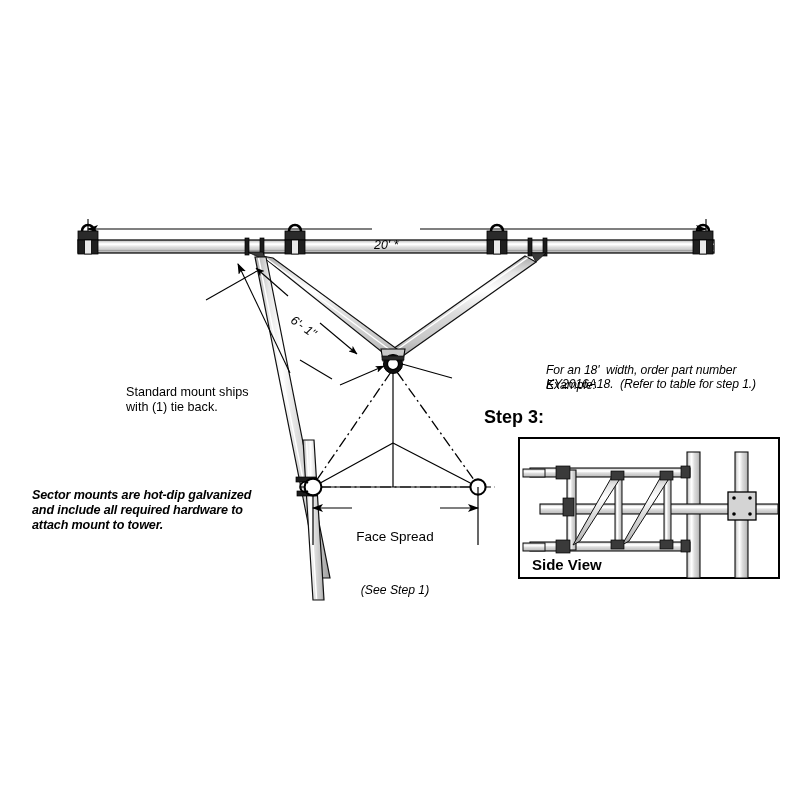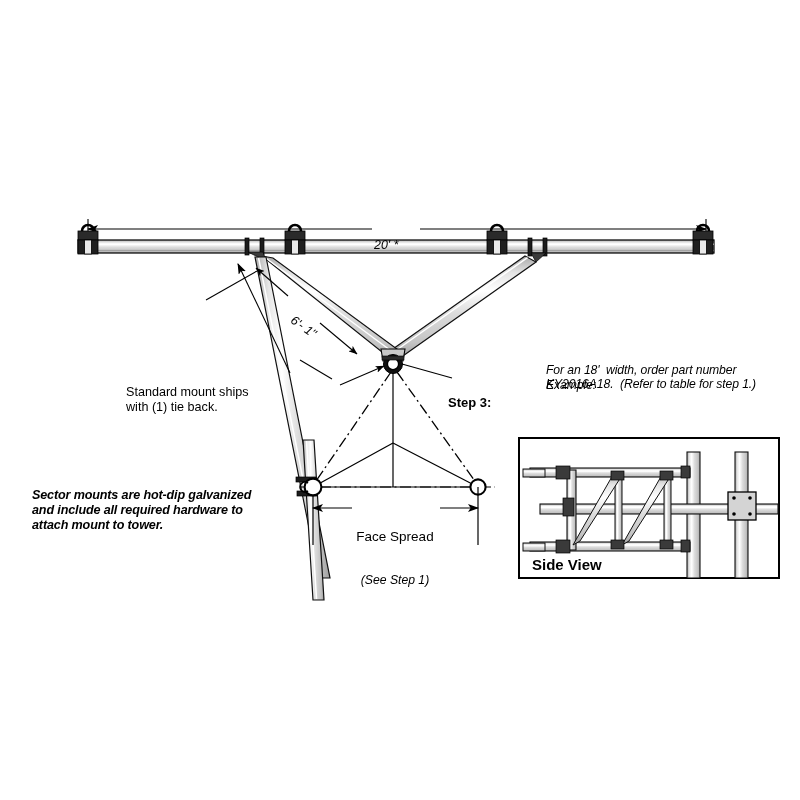--- a/index.html
+++ b/index.html
@@ -50,41 +50,42 @@
   .bold-italic-note {
     font-family: "Liberation Sans", sans-serif;
     font-style: italic;
     font-weight: bold;
     font-size: 12.6px;
     line-height: 1.18;
     letter-spacing: -0.15px;
   }
   .step-block {
     font-family: "Liberation Sans", sans-serif;
-    font-size: 13px;
-    text-align: left;
+    font-size: 18px;
+    text-align: right;
     line-height: 1.14;
   }
   .step-head {
     font-weight: bold;
   }
   .dim-label {
     font-family: "Liberation Sans", sans-serif;
     font-style: italic;
     font-size: 12.4px;
   }
   .facespread {
     font-family: "Liberation Sans", sans-serif;
     font-size: 13.5px;
     text-align: center;
     line-height: 1.1;
   }
   .facespread .sub {
     font-style: italic;
     font-size: 12.2px;
+    margin-top: 10px;
   }
   .rot-dim {
     font-family: "Liberation Sans", sans-serif;
     font-style: italic;
     font-size: 12.4px;
     transform-origin: left top;
   }
   .sideview-label {
     font-family: "Liberation Sans", sans-serif;
     font-weight: bold;

